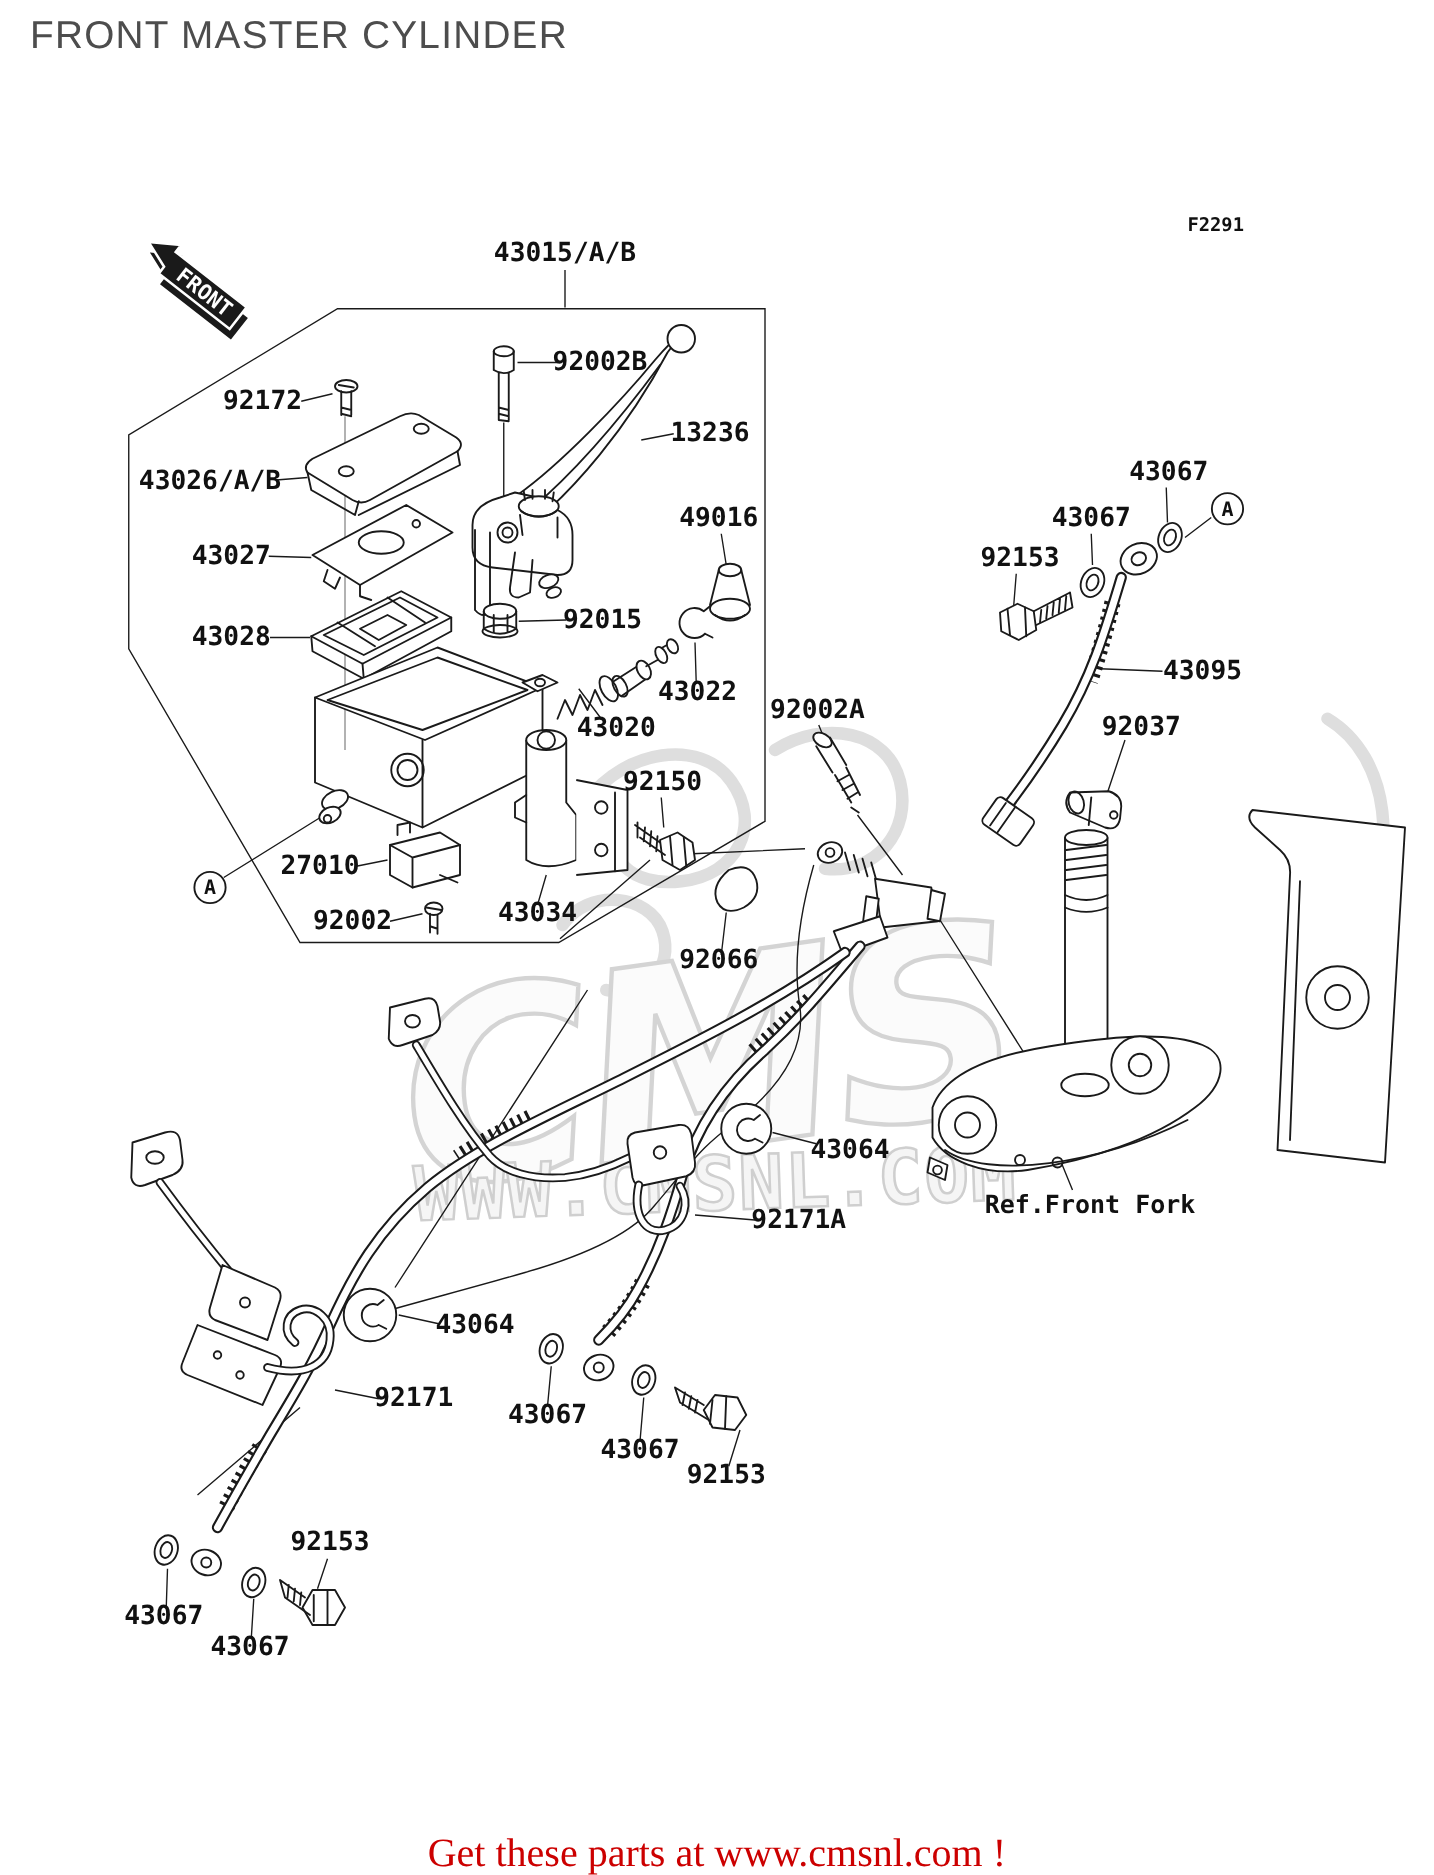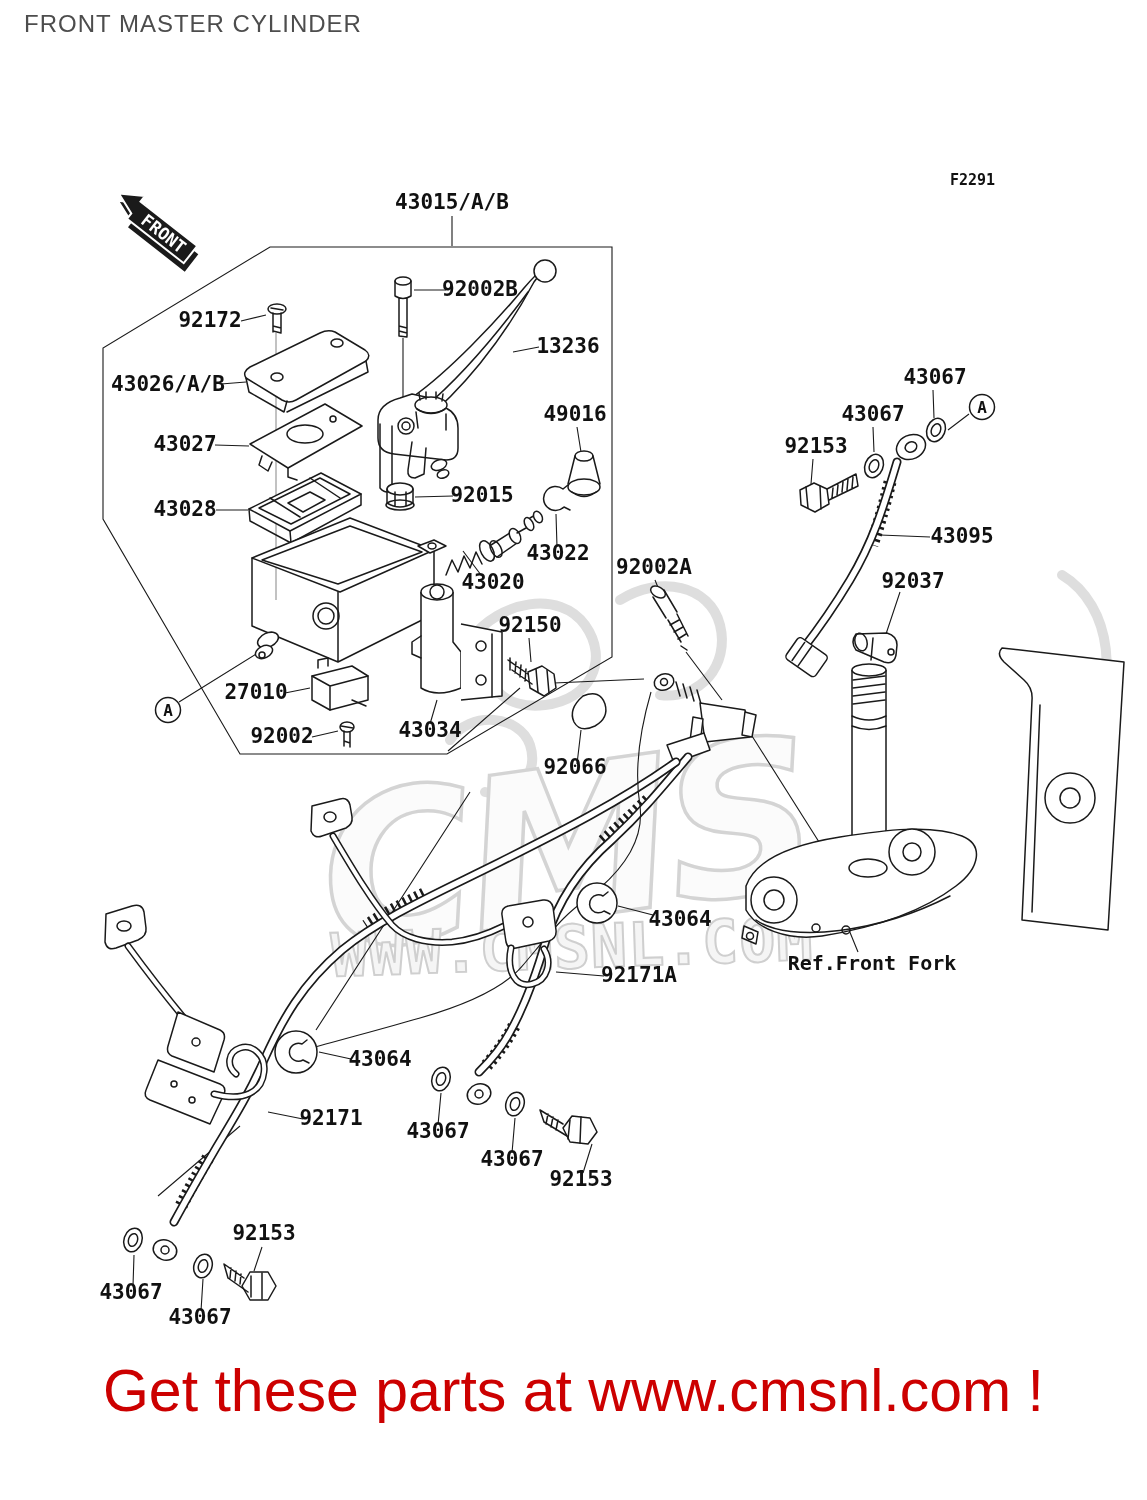--- a/index.html
+++ b/index.html
@@ -1,21 +1,21 @@
 <!DOCTYPE html>
 <html><head>
 <meta charset="utf-8">
 <style>
   html,body{margin:0;padding:0;background:#fff;}
   .canvas{position:relative;width:1147px;height:1500px;background:#ffffff;overflow:hidden;
           font-family:"Liberation Sans",sans-serif;}
-  .page-title{position:absolute;left:24px;top:10px;font-size:24px;color:#4d4d4d;
+  .page-title{position:absolute;left:24px;top:10px;font-size:31px;color:#4d4d4d;
               letter-spacing:1px;font-family:"Liberation Sans",sans-serif;}
-  .footer-banner{position:absolute;left:0;top:1357px;width:100%;text-align:center;
-                 font-size:59px;color:#cc0000;font-family:Liberation Sans, sans-serif;}
+  .footer-banner{position:absolute;left:0;top:1464px;width:100%;text-align:center;
+                 font-size:32px;color:#cc0000;font-family:Liberation Serif, serif;}
   svg{position:absolute;left:0;top:0;}
   .ln{stroke:#1a1a1a;stroke-width:1.5;fill:none;stroke-linecap:round;stroke-linejoin:round;}
   .lnf{stroke:#1a1a1a;stroke-width:1.5;fill:#ffffff;stroke-linejoin:round;}
   .thin{stroke:#1a1a1a;stroke-width:1.1;fill:none;}
   .axis{stroke:#999;stroke-width:1.2;fill:none;}
   .tube-o{stroke:#1a1a1a;stroke-width:9;fill:none;stroke-linecap:round;}
   .tube-i{stroke:#ffffff;stroke-width:5.6;fill:none;stroke-linecap:round;}
   .guard{stroke:#1a1a1a;stroke-width:13;fill:none;stroke-dasharray:2.5 4;}
   .stube-o{stroke:#1a1a1a;stroke-width:7;fill:none;stroke-linecap:round;}
   .stube-i{stroke:#ffffff;stroke-width:4;fill:none;stroke-linecap:round;}

